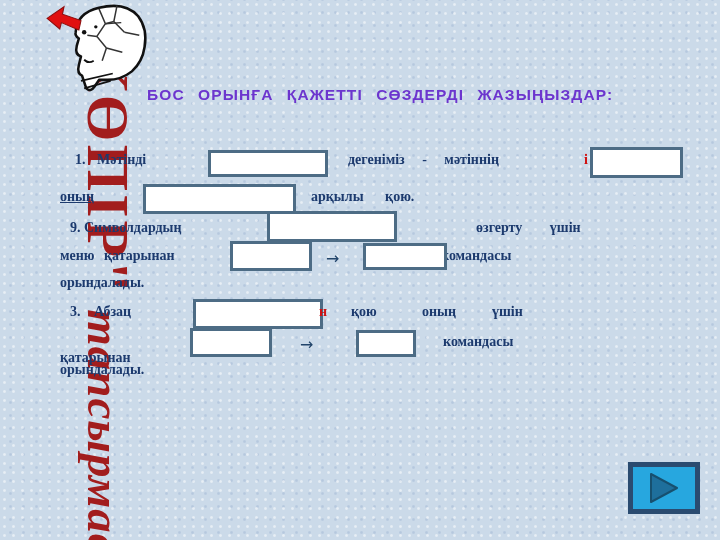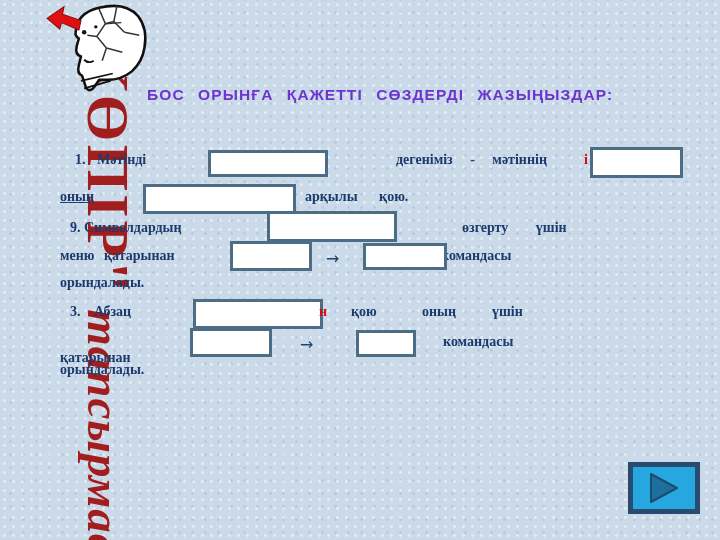--- a/index.html
+++ b/index.html
@@ -39,21 +39,21 @@
     position:absolute; background:#ffffff; border:3px solid #4d6c85;
     box-sizing:border-box; z-index:1;
   }
   .red{color:#cf1313;}
   .over{z-index:2;}
   .arrow{
     position:absolute; font-family:"DejaVu Sans", sans-serif; font-weight:normal;
     font-size:16px; color:#22456b; line-height:1; z-index:0;
   }
   .ws6{word-spacing:6px;text-align:right;} .ws8{word-spacing:8px;} .ws10{word-spacing:10px;}
-  .ws14{word-spacing:14px;} .ws18{word-spacing:18px;} .ws24{word-spacing:24px;}
+  .ws14{word-spacing:14px;} .ws18{word-spacing:18px;} .ws24{word-spacing:24px;margin-left:14px;}
   
   .next-btn{
     position:absolute; left:628px; top:462px; width:72px; height:52px;
     background:#27a7df; border:5px solid #2a4b70; box-sizing:border-box;
     display:flex; align-items:center; justify-content:center; cursor:pointer;
   }
 </style>
 </head>
 <body>
 
@@ -84,27 +84,27 @@
       <path d="M1,17 L17,6 L15.5,13 L33,19 L31,28 L14.5,21 L13,27 Z" fill="#e01010" stroke="#8d0d0d" stroke-width="1"></path>
     </svg>
   </div>
 
   <div class="title">БОС ОРЫНҒА ҚАЖЕТТІ СӨЗДЕРДІ ЖАЗЫҢЫЗДАР:</div>
 
   <div class="content">
 
     <span class="t ws8" style="left:15px; top:8px;">1. Мәтінді</span>
     <span class="blank" style="left:148px; top:5px;  width:120px; height:27px;"></span>
-    <span class="t ws14" style="left:288px; top:8px;margin-left:48px;">дегеніміз - мәтіннің</span>
+    <span class="t ws14" style="left:288px; top:8px;">дегеніміз - мәтіннің</span>
     <span class="t red" style="left:524px; top:8px;">і</span>
     <span class="blank" style="left:530px; top:2px;  width:93px;  height:31px;"></span>
 
     <span class="t" style="left:0px;   top:45px;text-decoration:underline;">оның</span>
     <span class="blank" style="left:83px;  top:39px; width:153px; height:30px;"></span>
-    <span class="t ws18" style="left:245px; top:45px;">арқылы қою.</span>
+    <span class="t ws18" style="left:251px; top:45px;">арқылы қою.</span>
 
     <span class="t" style="left:10px;  top:76px;">9. Символдардың</span>
     <span class="blank" style="left:207px; top:66px; width:130px; height:31px;"></span>
     <span class="t ws24" style="left:402px; top:76px;">өзгерту үшін</span>
 
     <span class="t ws6" style="left:0px;   top:104px;">меню қатарынан</span>
     <span class="blank" style="left:170px; top:96px; width:82px;  height:30px;"></span>
     <span class="arrow" style="left:266px; top:106px;">→</span>
     <span class="blank" style="left:303px; top:98px; width:84px;  height:27px;"></span>
     <span class="t" style="left:381px; top:104px;">командасы</span>

